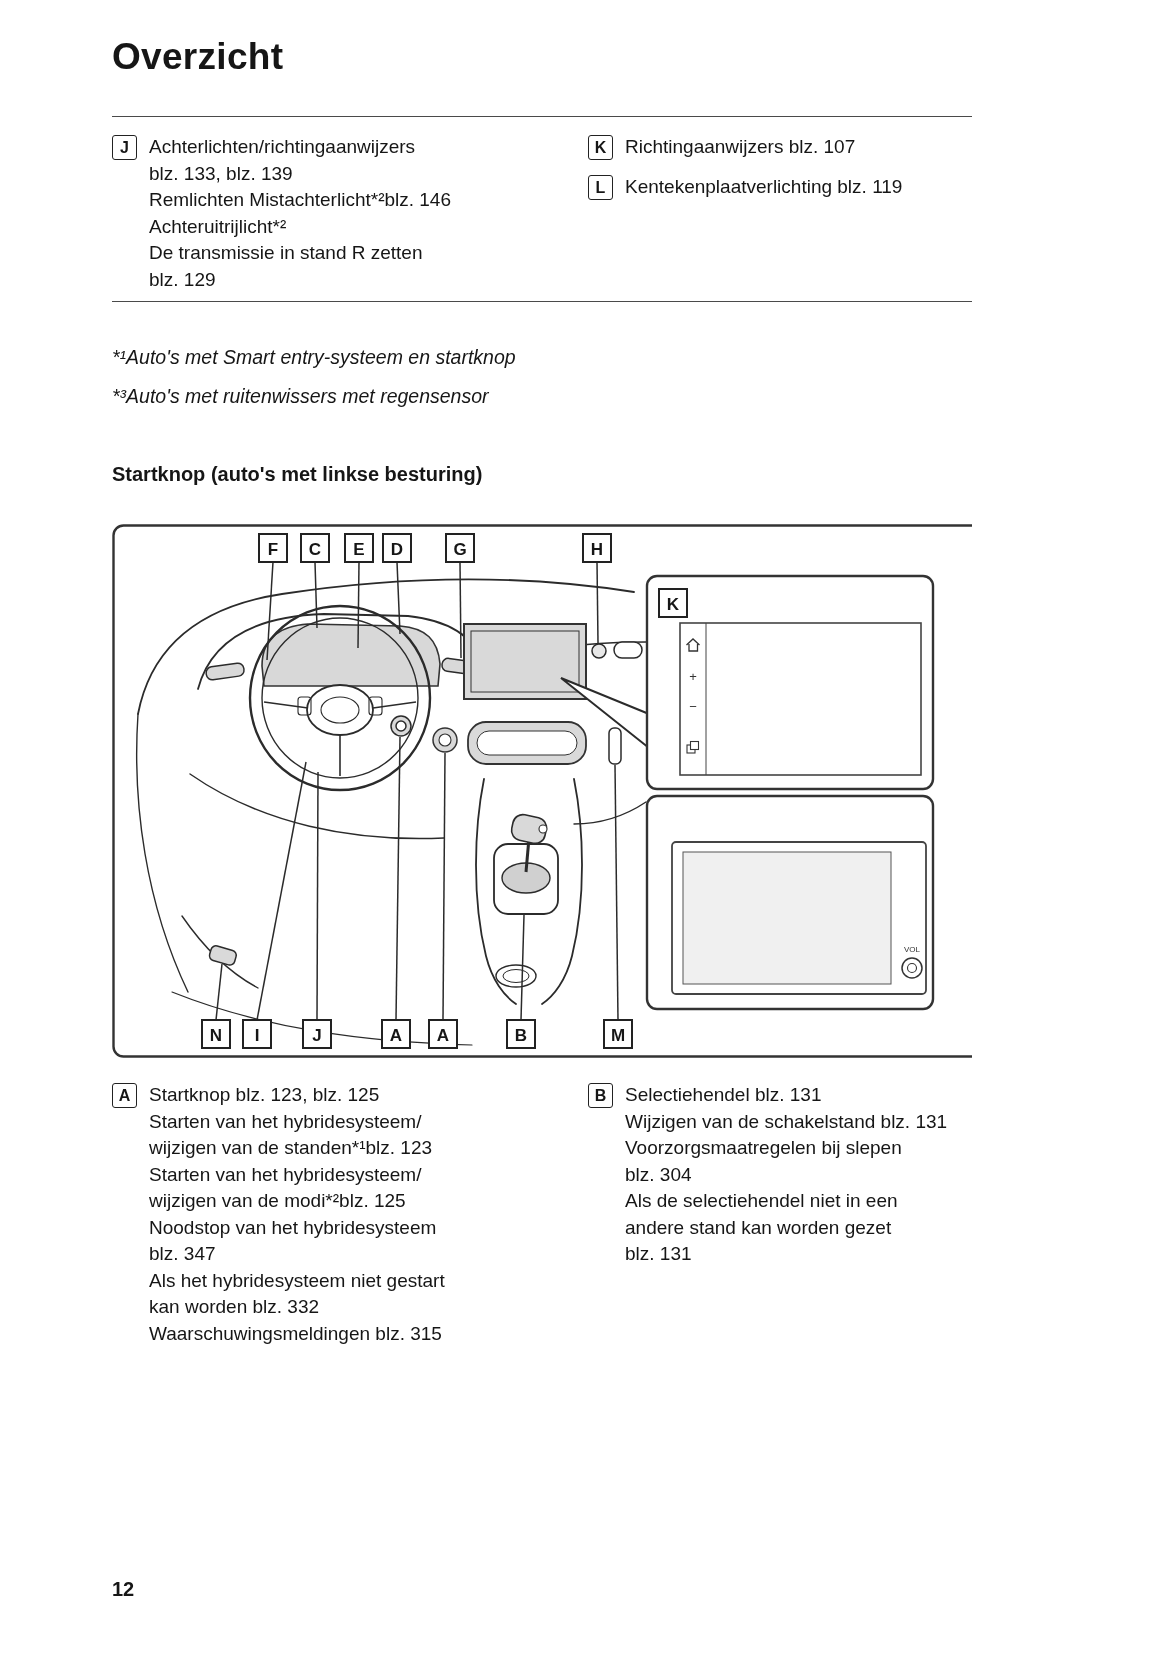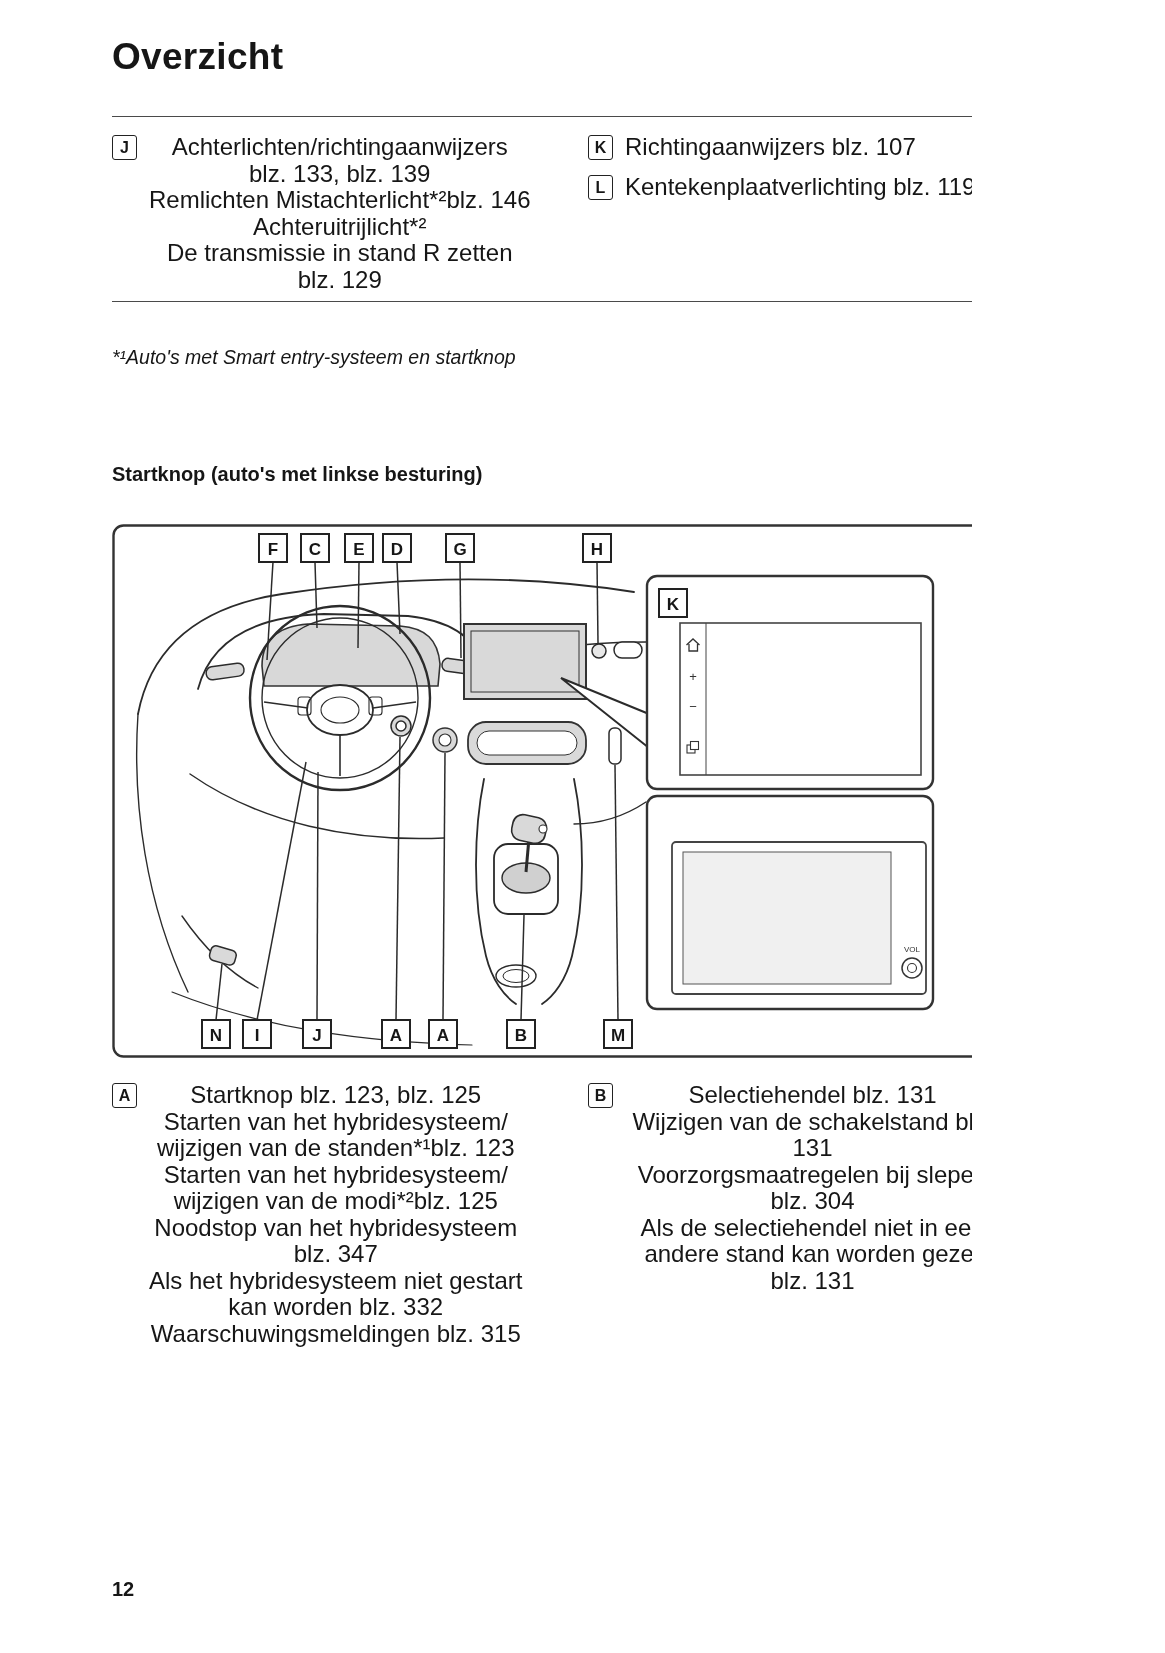--- a/index.html
+++ b/index.html
@@ -21,21 +21,21 @@
   .top-block{position:absolute;left:112px;top:134px;width:888px;display:flex;}
   .col-left{width:476px;flex:0 0 auto;}
   .col-right{flex:1;}
   .legend-item{display:flex;gap:12px;margin-bottom:13px;align-items:flex-start;}
   .callout-box{
     flex:0 0 auto;width:25px;height:25px;margin-top:1px;
     border:1.9px solid #222;border-radius:3px;box-sizing:border-box;
     font-weight:700;font-size:16px;line-height:21px;
     display:flex;align-items:center;justify-content:center;
   }
-  .lines{font-size:24px;line-height:26.5px;white-space:pre-line;text-align:center;}
+  .lines{font-size:19px;line-height:26.5px;white-space:pre-line;}
   .footnotes{position:absolute;left:112px;top:344px;font-size:19.5px;line-height:26px;font-style:italic;}
   .footnote{margin-bottom:13px;}
   .dash-heading{position:absolute;left:112px;top:463px;margin:0;font-size:20px;font-weight:700;}
   .diagram{position:absolute;left:112px;top:524px;width:886px;height:534px;}
   .diagram svg{display:block;}
   .bottom-block{position:absolute;left:112px;top:1082px;width:888px;display:flex;}
   .page-number{position:absolute;left:112px;top:1578px;font-size:20px;font-weight:700;}
   .co-text{font-weight:700;font-size:17px;}
   .tiny-text{font-size:8px;}
   .icon-text{font-size:13px;}
@@ -70,20 +70,21 @@
         <span class="callout-box">L</span>
         <div class="lines">Kentekenplaatverlichting blz. 119</div>
       </div>
     </div>
   </div>
 
   <div class="rule rule-mid"></div>
 
   <div class="footnotes">
     <div class="footnote">*¹Auto's met Smart entry-systeem en startknop</div>
+    <div class="footnote">*³Auto's met ruitenwissers met regensensor</div>
   </div>
 
   <h2 class="dash-heading">Startknop (auto's met linkse besturing)</h2>
 
   <div class="diagram">
     <svg viewBox="0 0 886 534" width="886" height="534" xmlns="http://www.w3.org/2000/svg">
 
       <rect x="1.5" y="1.5" width="883" height="531" rx="10" fill="#ffffff" stroke="#333" stroke-width="2.4"></rect>
 
       <g stroke="#2b2b2b" fill="none" stroke-width="1.8" stroke-linecap="round" stroke-linejoin="round">

